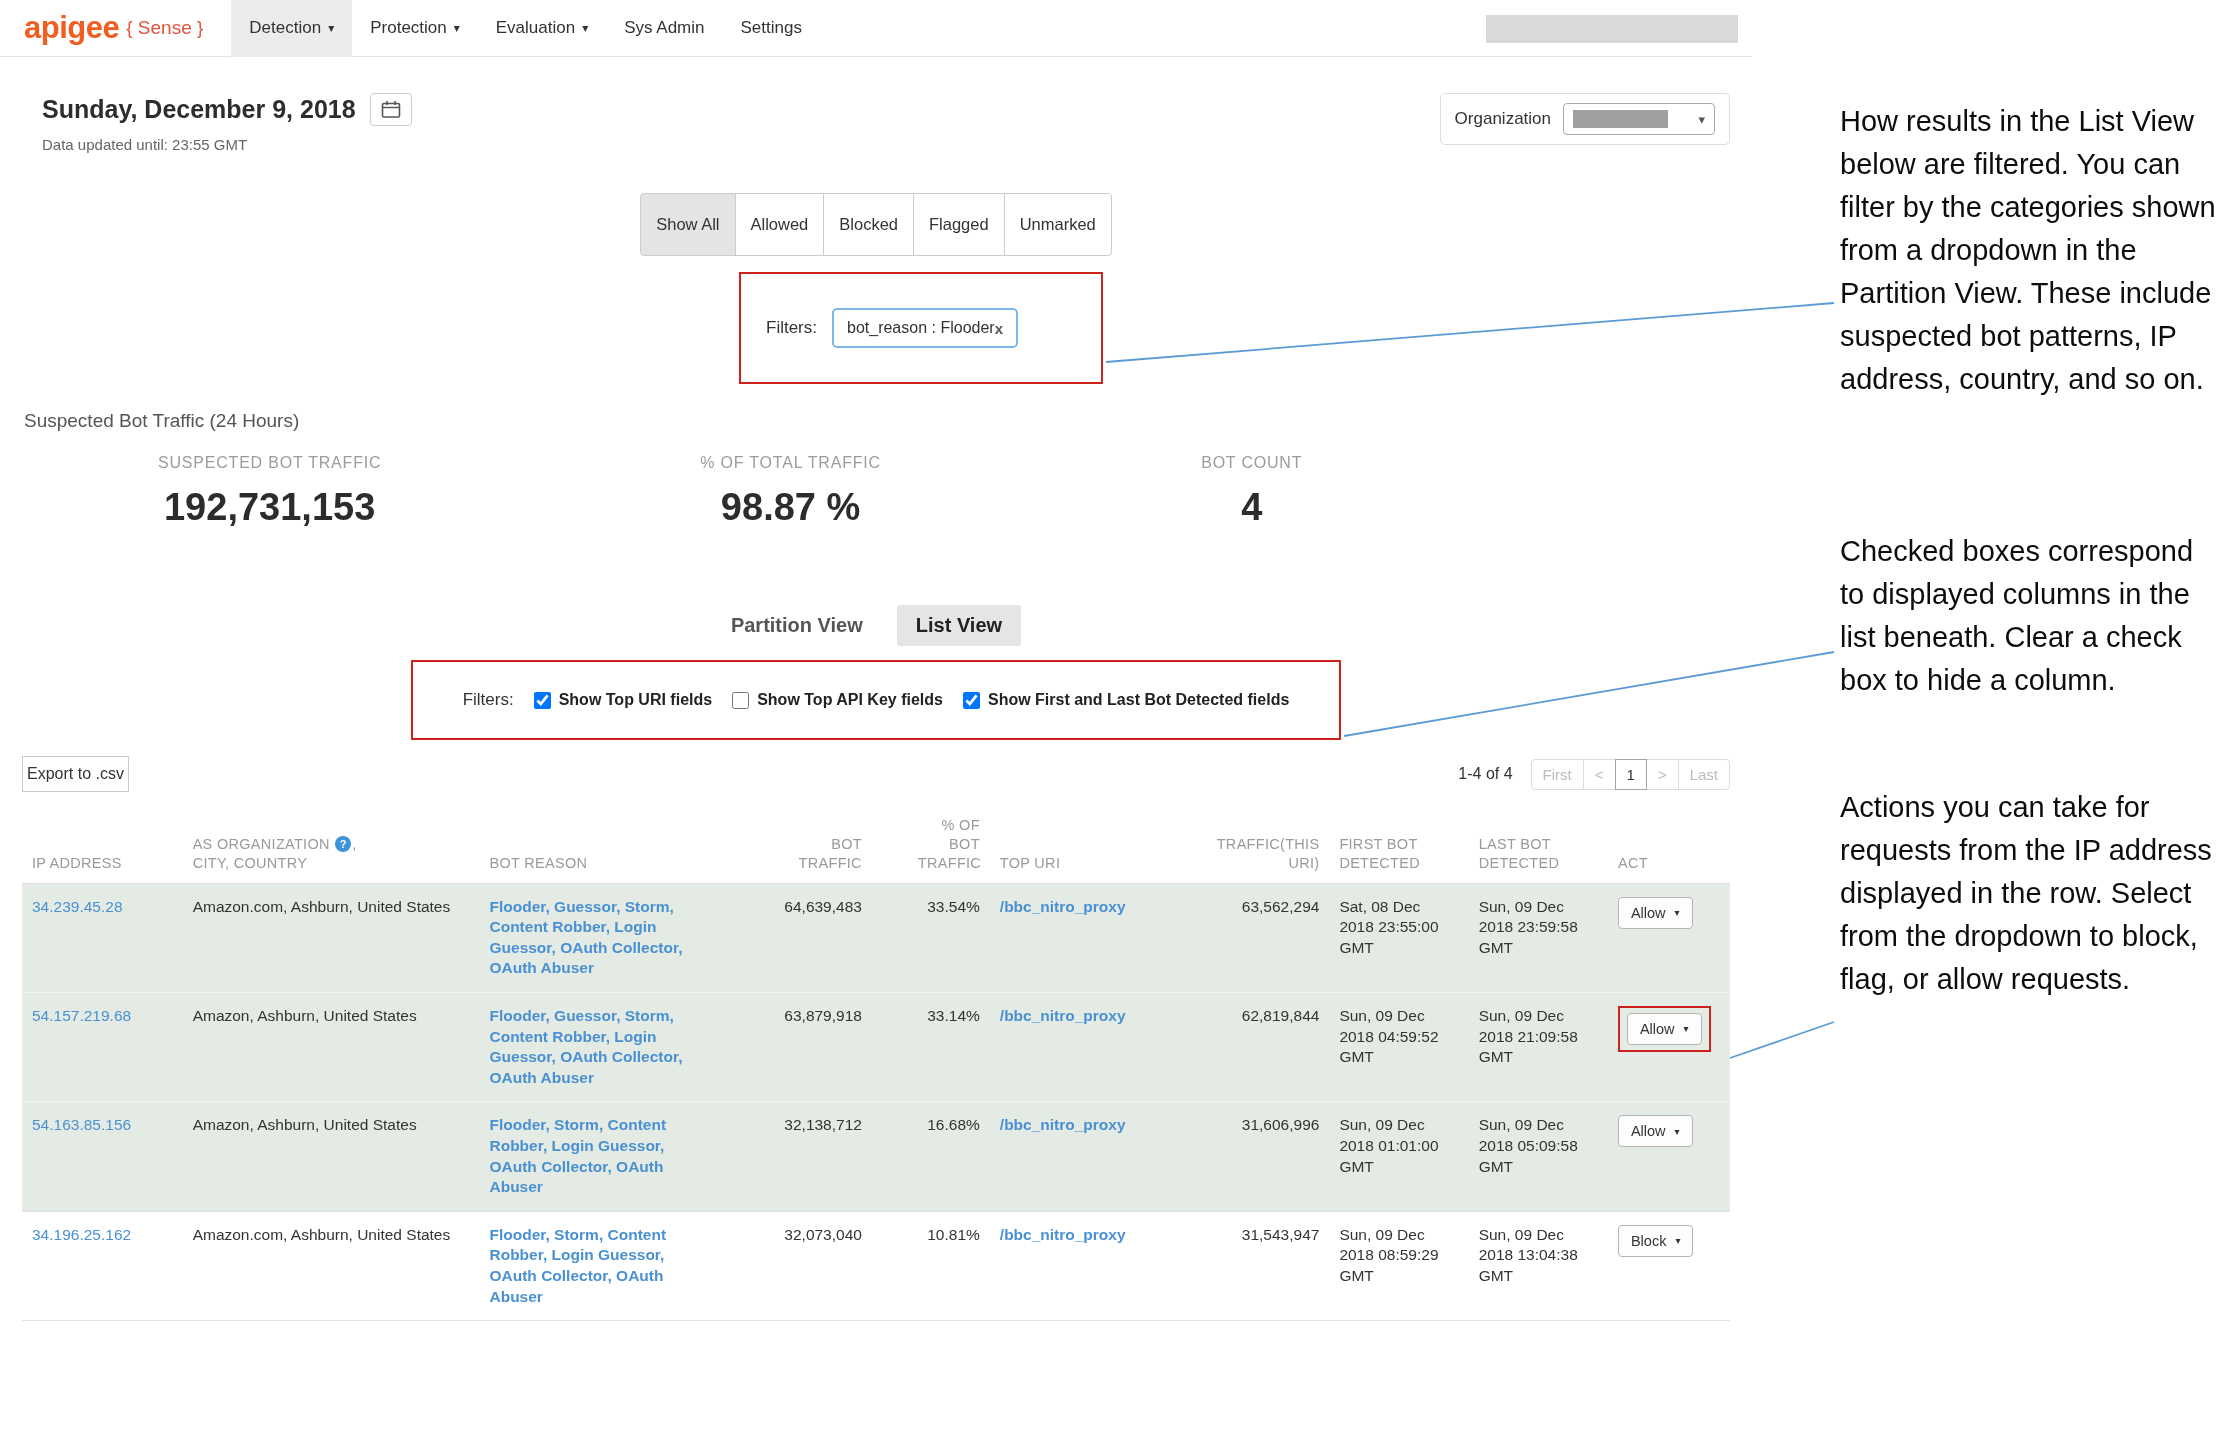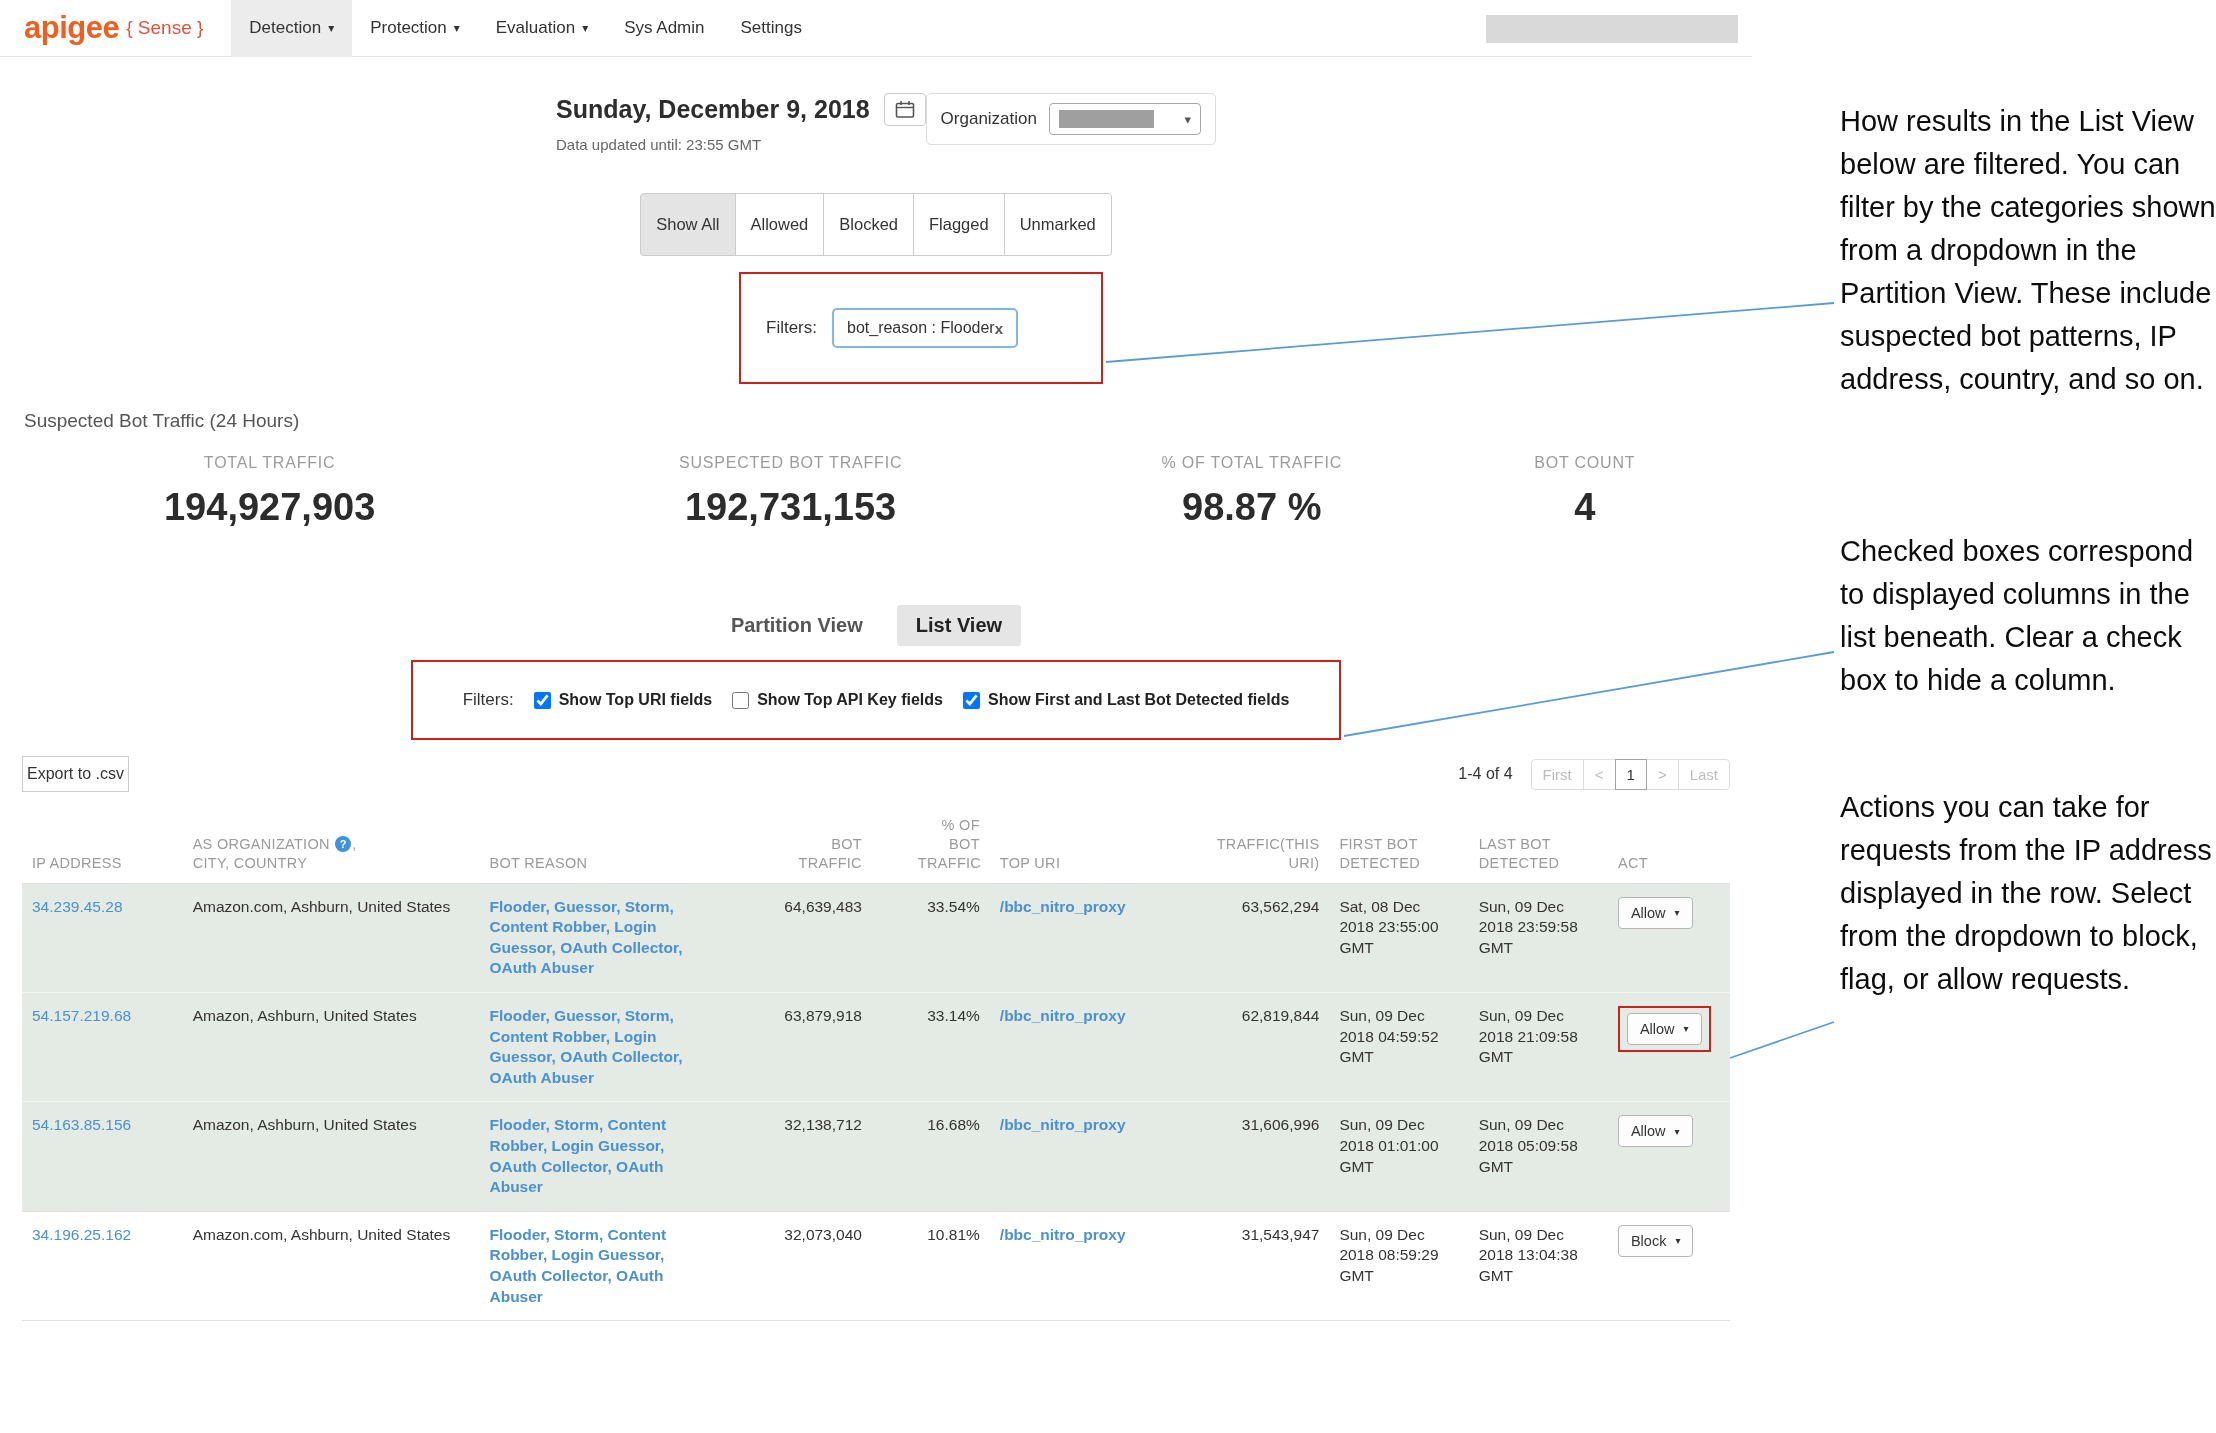--- a/index.html
+++ b/index.html
@@ -13,21 +13,21 @@
   .logo { font-size:31px; font-weight:bold; color:#ef5f22; letter-spacing:-0.5px; }
   .logo-suffix { font-size:19px; color:#e2533c; margin-left:7px; margin-right:28px; }
   .nav-item { display:flex; align-items:center; gap:7px; height:57px; padding:0 18px;
               font-size:17px; color:#333; cursor:pointer; }
   .nav-item.active { background:#ececec; }
   .caret { font-size:12px; color:#333; line-height:1; }
   .nav-redacted { position:absolute; right:14px; top:15px; width:252px; height:28px; background:#d9d9d9; }
 
   
   .content { width:1752px; padding:0 22px; }
-  .header-row { display:flex; justify-content:center; margin-top:36px; }
+  .header-row { display:flex; justify-content:space-between; margin-top:36px; }
   .date-line { display:flex; align-items:center; gap:14px; margin-left:20px; }
   .date-text { font-size:25px; font-weight:bold; color:#2d2d2d; }
   .cal-btn { width:42px; height:33px; border:1px solid #ccc; border-radius:4px; background:#fff;
              display:flex; align-items:center; justify-content:center; cursor:pointer; }
   .updated { font-size:15px; color:#666; margin:10px 0 0 20px; }
   .org-box { border:1px solid #ddd; border-radius:5px; padding:9px 14px; display:flex;
              align-items:center; gap:12px; height:52px; }
   .org-label { font-size:17px; color:#333; }
   .org-select { width:152px; height:32px; border:1px solid #a9a9a9; border-radius:4px; background:#fff;
                 display:flex; align-items:center; justify-content:space-between; padding:0 9px; cursor:pointer; }
@@ -181,24 +181,20 @@
     <div class="redbox redbox1">
       <span class="filters-label">Filters:</span>
       <div class="chip-box">
         <span class="chip-text">bot_reason : Flooder</span>
         <span class="chip-close">x</span>
       </div>
     </div>
 
     <div class="section-label">Suspected Bot Traffic (24 Hours)</div>
     <div class="stats-row">
-      <div class="stat">
-        <div class="stat-label">TOTAL TRAFFIC</div>
-        <div class="stat-value">194,927,903</div>
-      </div>
       <div class="stat">
         <div class="stat-label">SUSPECTED BOT TRAFFIC</div>
         <div class="stat-value">192,731,153</div>
       </div>
       <div class="stat">
         <div class="stat-label">% OF TOTAL TRAFFIC</div>
         <div class="stat-value">98.87 %</div>
       </div>
       <div class="stat">
         <div class="stat-label">BOT COUNT</div>

